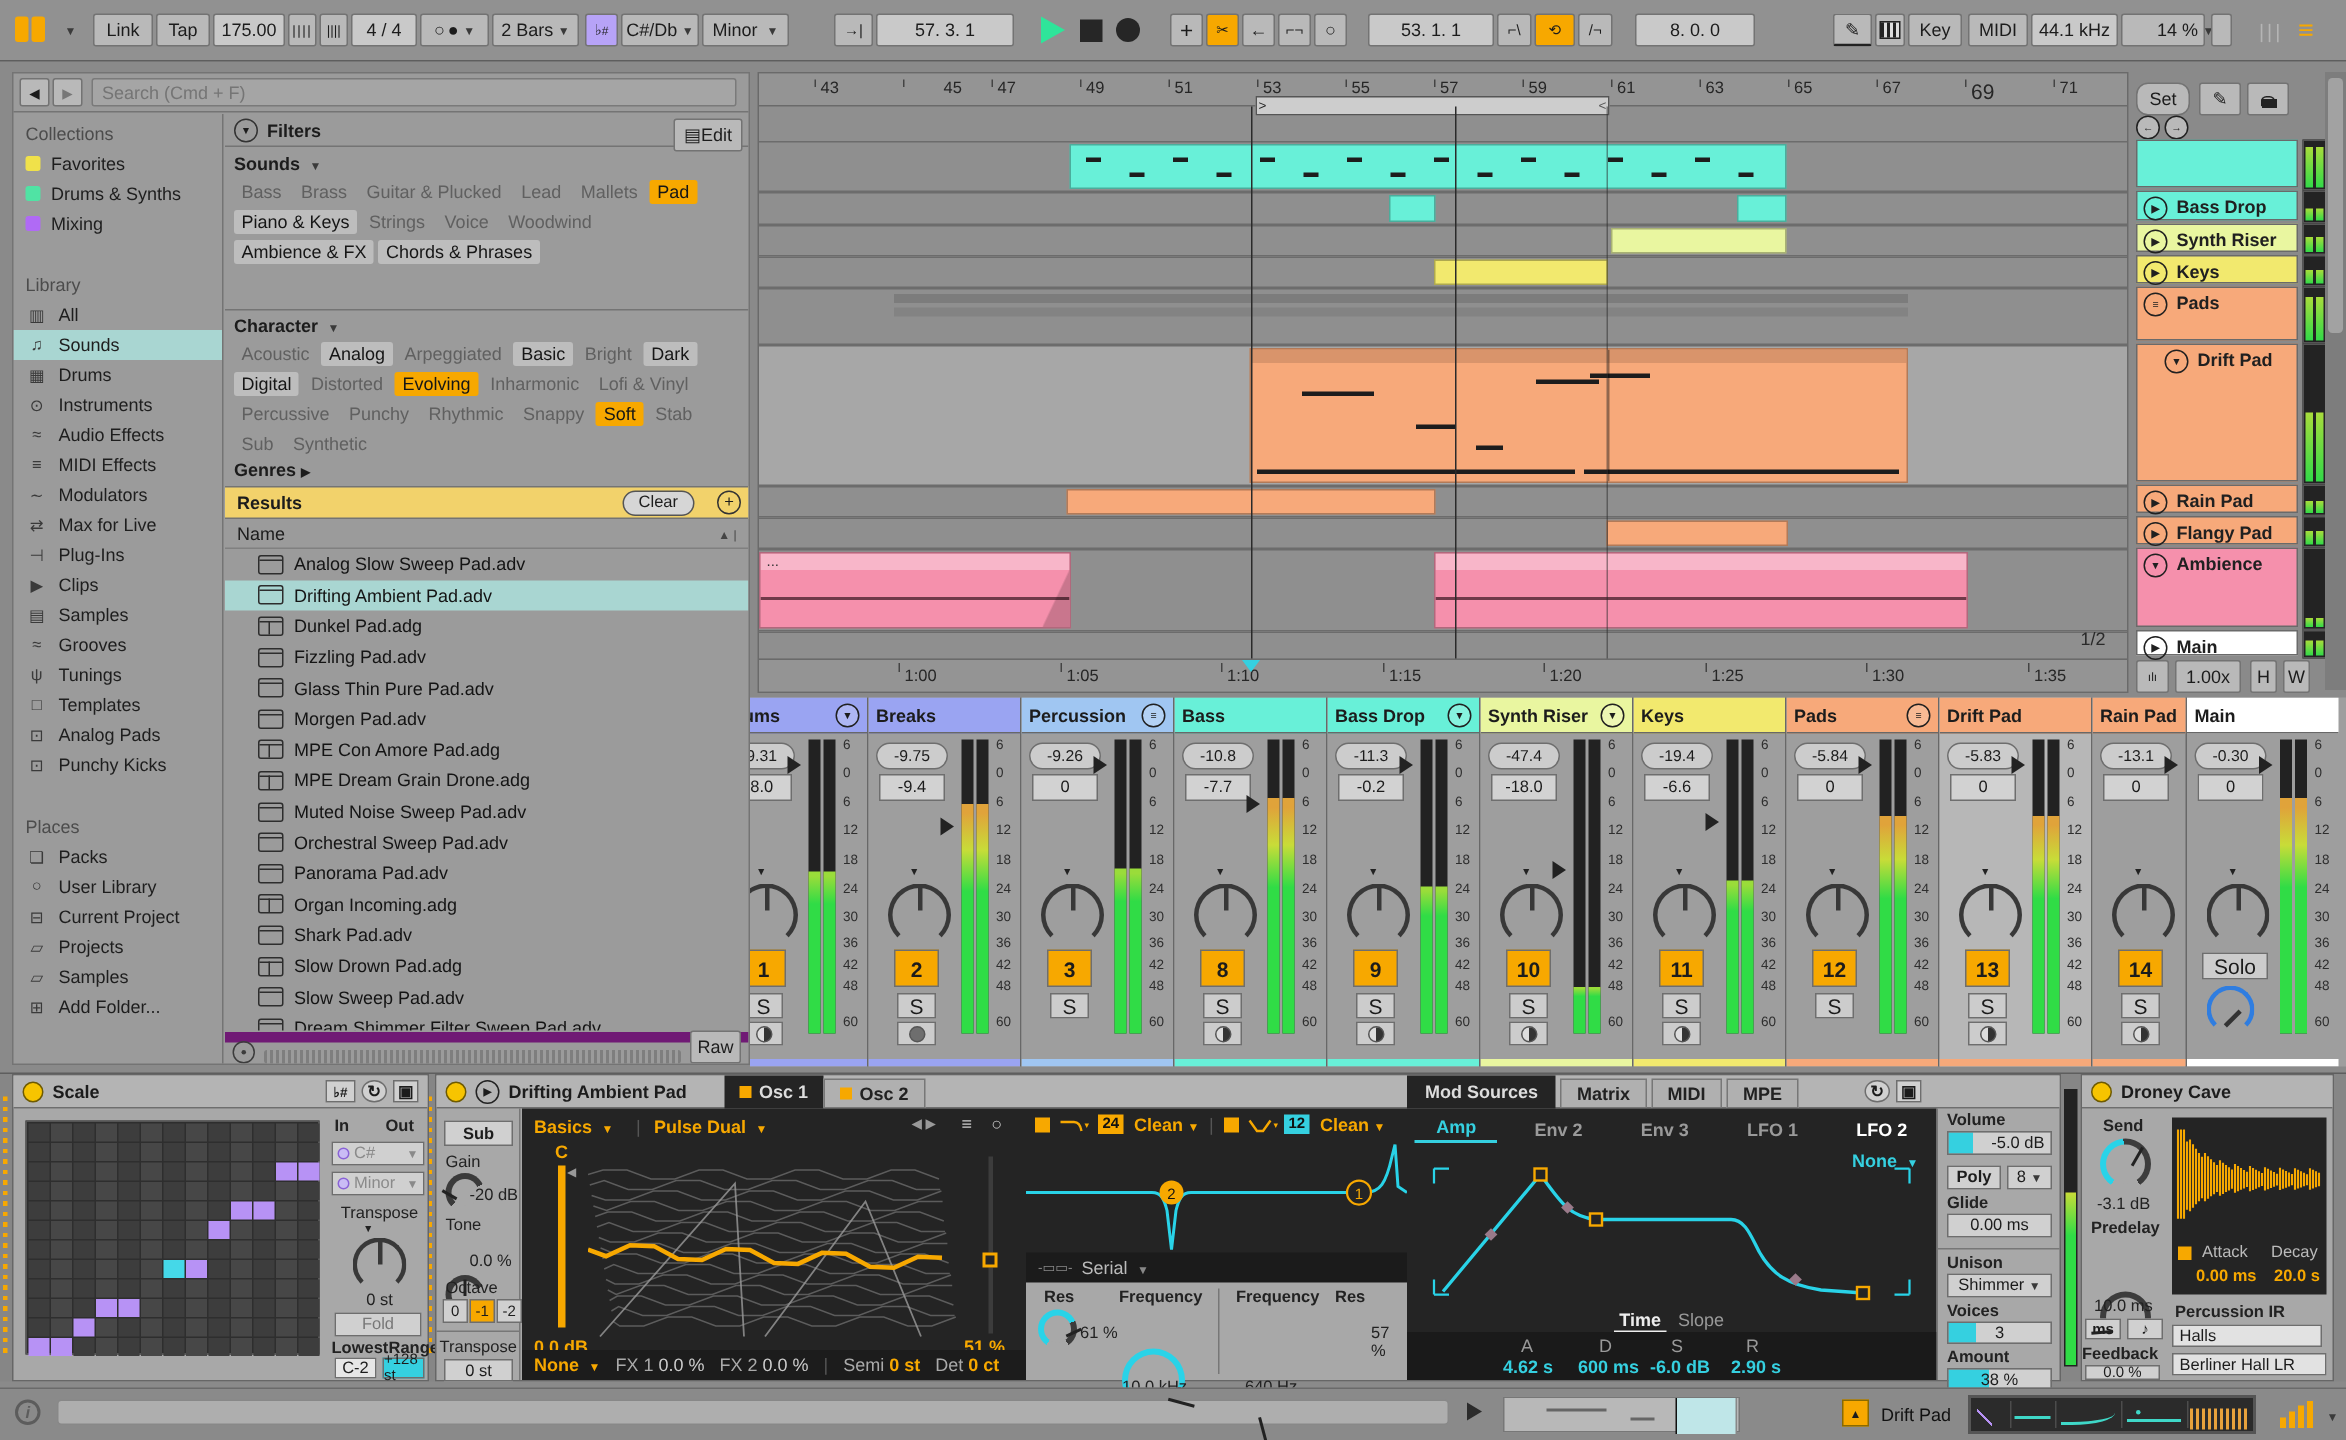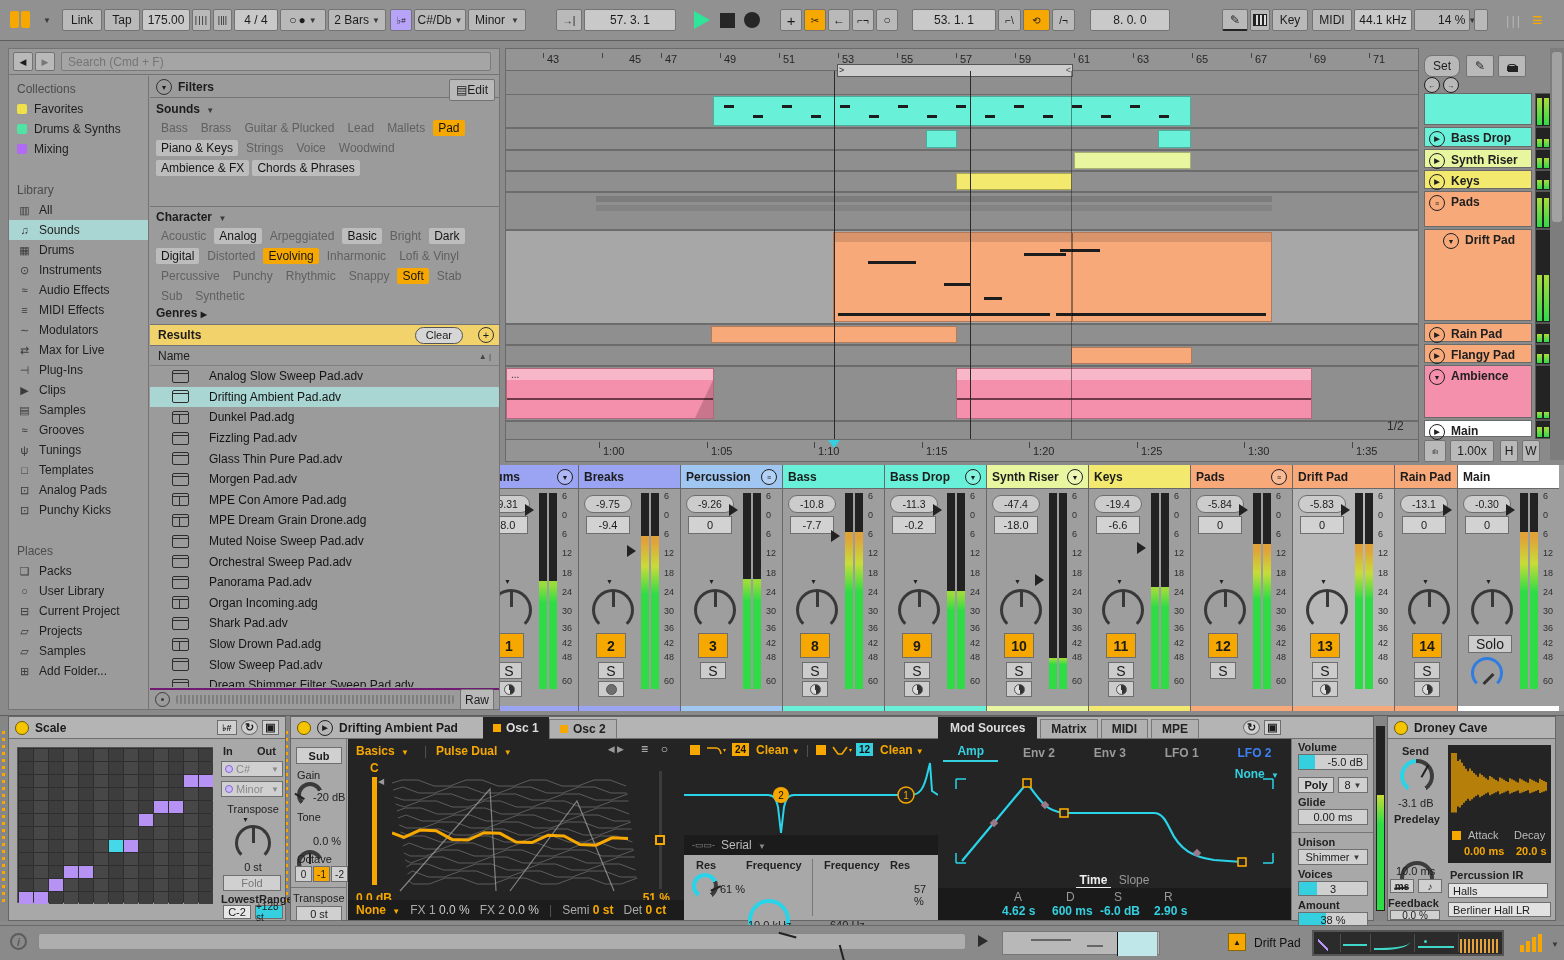--- a/index.html
+++ b/index.html
@@ -17,21 +17,21 @@
   #browser{position:absolute;left:8px;top:48px;width:490px;height:660px;background:#9b9b9b;border:1px solid #747474}
   .bsec-head{font-size:12px;color:#4c4c4c;padding:6px 8px 3px}
   .side-item{display:flex;align-items:center;height:20px;padding-left:8px;gap:7px;color:#1e1e1e;cursor:default}
   .side-item .gl{width:15px;text-align:center;color:#3a3a3a;font-size:11px}
   .side-item.sel{background:#a9d6d2}
   .swatch{width:10px;height:10px;border-radius:2px}
   .tag{display:inline-block;margin:2px 3px 2px 0;padding:0 5px;border-radius:2px;font-size:12px;line-height:16px}
   .tag.dim{color:#606060}
   .tag.normal{background:#bdbdbd;color:#161616}
   .tag.selected{background:#f7a800;color:#161616}
-  .res-row{display:flex;align-items:center;height:20.6px;gap:20px;padding-left:22px;color:#141414}
+  .res-row{display:flex;align-items:center;height:20.6px;gap:7px;padding-left:22px;color:#141414}
   .res-row.sel{background:#a9d6d2}
   .ficon{width:15px;height:11px;border:1px solid #2d2d2d;border-radius:2px;position:relative;background:transparent;flex:none}
   .ficon::before{content:"";position:absolute;left:0;right:0;top:2px;height:1px;background:#2d2d2d}
   .ficon.rack::after{content:"";position:absolute;left:6px;top:2px;bottom:0;width:1px;background:#2d2d2d}
   #arrange{position:absolute;left:505px;top:48px;width:912px;height:412px;background:#8f8f8f;overflow:hidden;border:1px solid #6a6a6a}
   .arr-row{position:absolute;left:0;right:0;border-top:1px solid #6c6c6c;border-bottom:1px solid #6c6c6c;
     background-image:repeating-linear-gradient(90deg,rgba(50,50,50,0.12) 0 1px,transparent 1px 29.5px)}
   .clip{position:absolute;top:1px;bottom:1px;border:1px solid rgba(0,0,0,0.28);box-sizing:border-box;overflow:hidden}
   .note{position:absolute;background:#1d1d1d;height:3px}
   #theader{position:absolute;left:1419px;top:48px;width:145px;height:412px}
@@ -349,21 +349,21 @@
           </div>
           <div class="res-row">
             <div class="ficon preset"></div>
             <div>Slow Sweep Pad.adv</div>
           </div>
           <div class="res-row">
             <div class="ficon preset"></div>
             <div>Dream Shimmer Filter Sweep Pad.adv</div>
           </div>
         </div>
-      <div class="abs" style="left:0;bottom:0;right:0;height:21px;border-top:2px solid #701a75;display:flex;align-items:center;padding:0 5px;gap:6px;box-sizing:border-box">
+      <div class="abs" style="left:0;bottom:0;right:0;height:21px;border-top:7px solid #701a75;display:flex;align-items:flex-end;padding:0 5px;gap:6px;box-sizing:border-box">
         <span style="width:13px;height:13px;border:1.5px solid #3c3c3c;border-radius:50%;display:inline-flex;align-items:center;justify-content:center">
             <span style="width:3px;height:3px;background:#3c3c3c;border-radius:50%"></span>
           </span>
         <span style="flex:1;height:9px;background:repeating-linear-gradient(90deg,#7e7e7e 0 2px,#9b9b9b 2px 4px);border-radius:2px"></span>
         <span class="btn sm" style="position:static;width:34px">Raw</span>
       </div>
     </div>
   </div>
 
   <div id="arrange">
@@ -387,21 +387,21 @@
         <div style="position: absolute; left: 513px; top: 4px; font-size: 11px; color: rgb(38, 38, 38);">59</div>
         <div style="position: absolute; left: 509px; top: 4px; width: 1px; height: 5px; background: rgb(68, 68, 68);"></div>
         <div style="position: absolute; left: 572px; top: 4px; font-size: 11px; color: rgb(38, 38, 38);">61</div>
         <div style="position: absolute; left: 568px; top: 4px; width: 1px; height: 5px; background: rgb(68, 68, 68);"></div>
         <div style="position: absolute; left: 631px; top: 4px; font-size: 11px; color: rgb(38, 38, 38);">63</div>
         <div style="position: absolute; left: 627px; top: 4px; width: 1px; height: 5px; background: rgb(68, 68, 68);"></div>
         <div style="position: absolute; left: 690px; top: 4px; font-size: 11px; color: rgb(38, 38, 38);">65</div>
         <div style="position: absolute; left: 686px; top: 4px; width: 1px; height: 5px; background: rgb(68, 68, 68);"></div>
         <div style="position: absolute; left: 749px; top: 4px; font-size: 11px; color: rgb(38, 38, 38);">67</div>
         <div style="position: absolute; left: 745px; top: 4px; width: 1px; height: 5px; background: rgb(68, 68, 68);"></div>
-        <div style="position: absolute; left: 808px; top: 4px; font-size: 11px; color: rgb(38, 38, 38);">69</div>
+        <div style="position: absolute; left: 808px; top: 4px; font-size: 14px; color: rgb(38, 38, 38);">69</div>
         <div style="position: absolute; left: 804px; top: 4px; width: 1px; height: 5px; background: rgb(68, 68, 68);"></div>
         <div style="position: absolute; left: 867px; top: 4px; font-size: 11px; color: rgb(38, 38, 38);">71</div>
         <div style="position: absolute; left: 863px; top: 4px; width: 1px; height: 5px; background: rgb(68, 68, 68);"></div>
       </div>
     <div id="loop-brace" class="abs" style="top: 15px; height: 13px; background: rgb(205, 205, 205); border: 1px solid rgb(85, 85, 85); left: 331px; width: 236px;">
       <span style="position:absolute;left:1px;top:0;font-size:9px;color:#222">&gt;</span>
       <span style="position:absolute;right:1px;top:0;font-size:9px;color:#555">&lt;</span>
     </div>
     <div id="arr-rows">
         <div class="arr-row" style="top: 45px; height: 32px; background: rgb(143, 143, 143);">
@@ -1331,21 +1331,21 @@
           <span class="abs lbl" style="left:230px;top:28px">57 %</span>
         </div>
       </div>
 
       <div class="abs dk" style="left:647px;top:22px;width:353px;bottom:0">
         <div id="mod-subtabs" class="abs" style="left:0;top:4px;right:0;height:20px;display:flex;justify-content:space-around;align-items:center">
             <span style="color: rgb(53, 208, 224); font-weight: bold; border-bottom: 2px solid rgb(53, 208, 224); padding: 0px 14px 2px;">Amp</span>
             <span style="color: rgb(154, 154, 154); font-weight: bold; padding: 0px 14px;">Env 2</span>
             <span style="color: rgb(154, 154, 154); font-weight: bold; padding: 0px 14px;">Env 3</span>
             <span style="color: rgb(154, 154, 154); font-weight: bold; padding: 0px 14px;">LFO 1</span>
-            <span style="color: #3b82f6; font-weight: bold; padding: 0px 14px;">LFO 2</span>
+            <span style="color: #ffffff; font-weight: bold; padding: 0px 14px;">LFO 2</span>
           </div>
         <span class="abs cyan-t" style="right:12px;top:28px;font-weight:bold"><span>None</span> <span class="caret" style="color:#35d0e0">▼</span></span>
         <svg id="env-svg" class="abs" style="left:4px;top:26px" width="345" height="108" viewBox="0 0 345 108">
             <path d="M14 14 h10 M14 14 v10 M331 14 h-10 M331 14 v10 M14 98 h10 M14 98 v-10 M331 98 h-10 M331 98 v-10" stroke="#29d3e8" stroke-width="1.5" fill="none"></path>
             <path d="M20 96 L85 18 C 98 36 104 46 122 48 L212 48 C 220 48 224 56 228 64 C 238 86 252 92 272 95 L300 97" stroke="#29d3e8" stroke-width="2.2" fill="none"></path>
             <rect x="81" y="14" width="8" height="8" fill="#242424" stroke="#f7a800" stroke-width="1.6"></rect>
             <rect x="118" y="44" width="8" height="8" fill="#242424" stroke="#f7a800" stroke-width="1.6"></rect>
             <rect x="296" y="93" width="8" height="8" fill="#242424" stroke="#f7a800" stroke-width="1.6"></rect>
             <rect x="49" y="55" width="6" height="6" fill="#9a7a8a" transform="rotate(45 52 58)"></rect>
             <rect x="100" y="37" width="6" height="6" fill="#9a7a8a" transform="rotate(45 103 40)"></rect>

